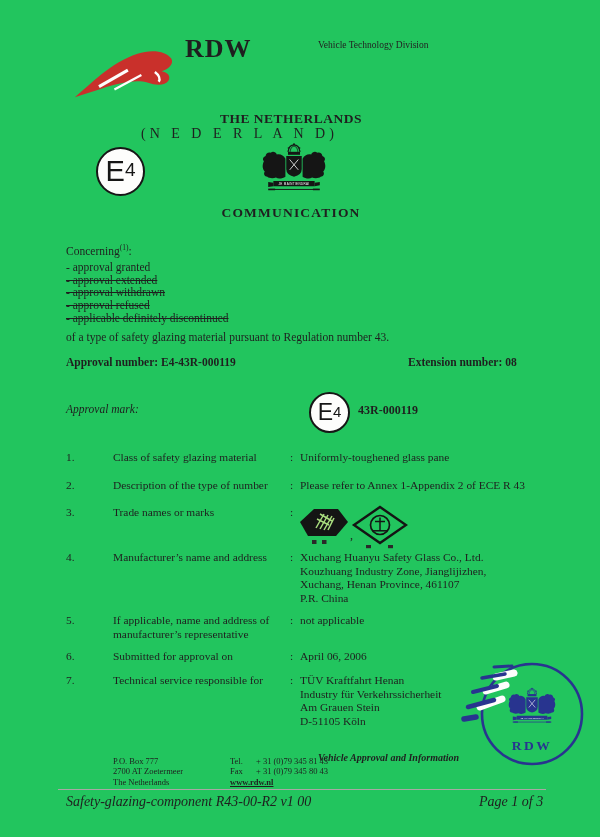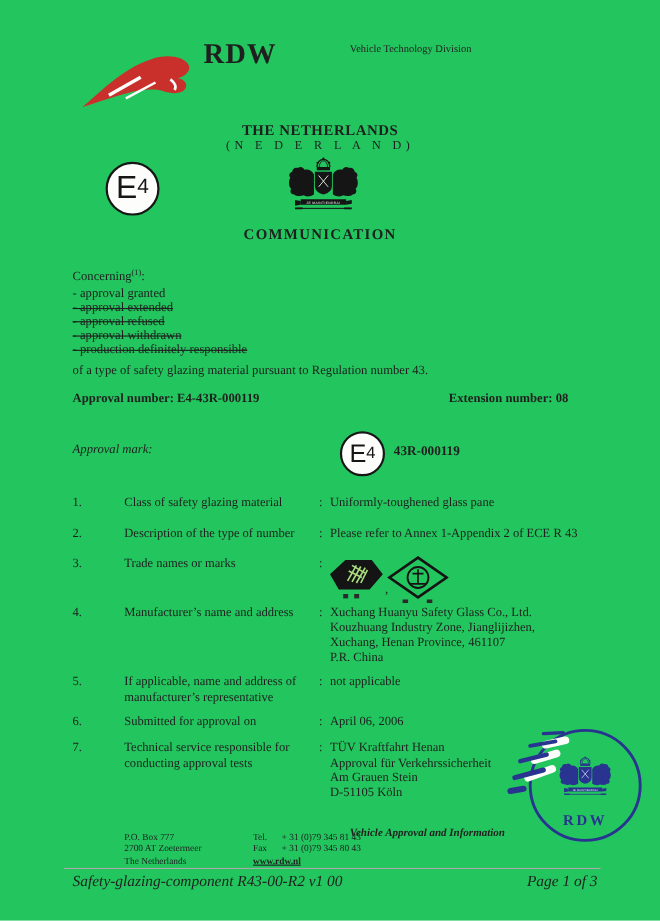--- a/index.html
+++ b/index.html
@@ -7,21 +7,21 @@
     position:relative;width:600px;height:837px;margin:0 auto;
     background:#22c55e;color:#1f1f1f;overflow:hidden;
     font-family:"Liberation Serif",serif;
   }
   .abs{position:absolute;}
   .b{font-weight:bold;}
   .i{font-style:italic;}
   .brand{font-size:26px;font-weight:600;letter-spacing:1px;}
   .division{font-size:9.5px;color:#222;}
   .country{font-size:13.5px;font-weight:bold;letter-spacing:.5px;text-align:center;width:300px;}
-  .country-alt{font-size:11px;letter-spacing:4px;text-align:center;width:300px;font-family:Liberation Serif, serif;}
+  .country-alt{font-size:14px;letter-spacing:4px;text-align:left;width:300px;font-family:Liberation Serif, serif;}
   .communication{font-size:13.5px;font-weight:bold;letter-spacing:1.2px;text-align:center;width:300px;}
   .emark{
     border:2.5px solid #161616;border-radius:50%;
     display:flex;align-items:center;justify-content:center;
     font-family:"Liberation Sans",sans-serif;color:#161616;background:#fdfdfc;
   }
   .emark .e{font-size:29px;line-height:1;}
   .emark .d{font-size:19px;line-height:1;margin-top:-4px;}
   .emark.small{border-width:2px;}
   .emark.small .e{font-size:23px;}
@@ -102,23 +102,23 @@
   </svg>
 
   <div class="abs communication" style="left:141px;top:205px">COMMUNICATION</div>
 
   <div class="abs body-text" style="left:66px;top:243px">
     <span>Concerning</span><sup>(1)</sup><span>:</span>
   </div>
   <div class="abs body-text options" style="left:66px;top:261px">
     <div>- approval granted</div>
     <div class="struck">- approval extended</div>
+    <div class="struck">- approval withdrawn</div>
     <div class="struck">- approval refused</div>
-    <div class="struck">- approval withdrawn</div>
-    <div class="struck">- production definitely responsible</div>
+    <div class="struck">- applicable definitely discontinued</div>
   </div>
   <div class="abs body-text" style="left:66px;top:331px">of a type of safety glazing material pursuant to Regulation number 43.</div>
 
   <div class="abs body-text b" style="left:66px;top:356px">
     <span>Approval number:</span>&nbsp;<span>E4-43R-000119</span>
   </div>
   <div class="abs body-text b" style="left:408px;top:356px">
     <span>Extension number:</span>&nbsp;<span>08</span>
   </div>
 
@@ -215,26 +215,25 @@
       </span>
     <span class="colon">:</span>
     <span class="val">
         <div>April 06, 2006</div>
       </span>
   </div>
   <div class="row" style="top:674px">
     <span class="no">7.</span>
     <span class="label">
       <div>Technical service responsible for</div>
-      <div>conducting approval tests</div>
     </span>
     <span class="colon">:</span>
     <span class="val">
       <div>TÜV Kraftfahrt Henan</div>
-      <div>Approval für Verkehrssicherheit</div>
+      <div>Industry für Verkehrssicherheit</div>
       <div>Am Grauen Stein</div>
       <div>D-51105 Köln</div>
     </span>
   </div>
 
   <svg class="abs" style="left:460px;top:657px;color:#28348f" width="130" height="118" viewBox="0 0 130 118">
     <circle cx="72" cy="57" r="50" fill="none" stroke="#28348f" stroke-width="2.6"></circle>
     <path d="M20,50 L42,42" stroke="#fdfdfc" stroke-width="7" stroke-linecap="round"></path>
     <path d="M26,34 L46,28" stroke="#fdfdfc" stroke-width="7" stroke-linecap="round"></path>
     <path d="M36,20 L54,16" stroke="#fdfdfc" stroke-width="7" stroke-linecap="round"></path>

